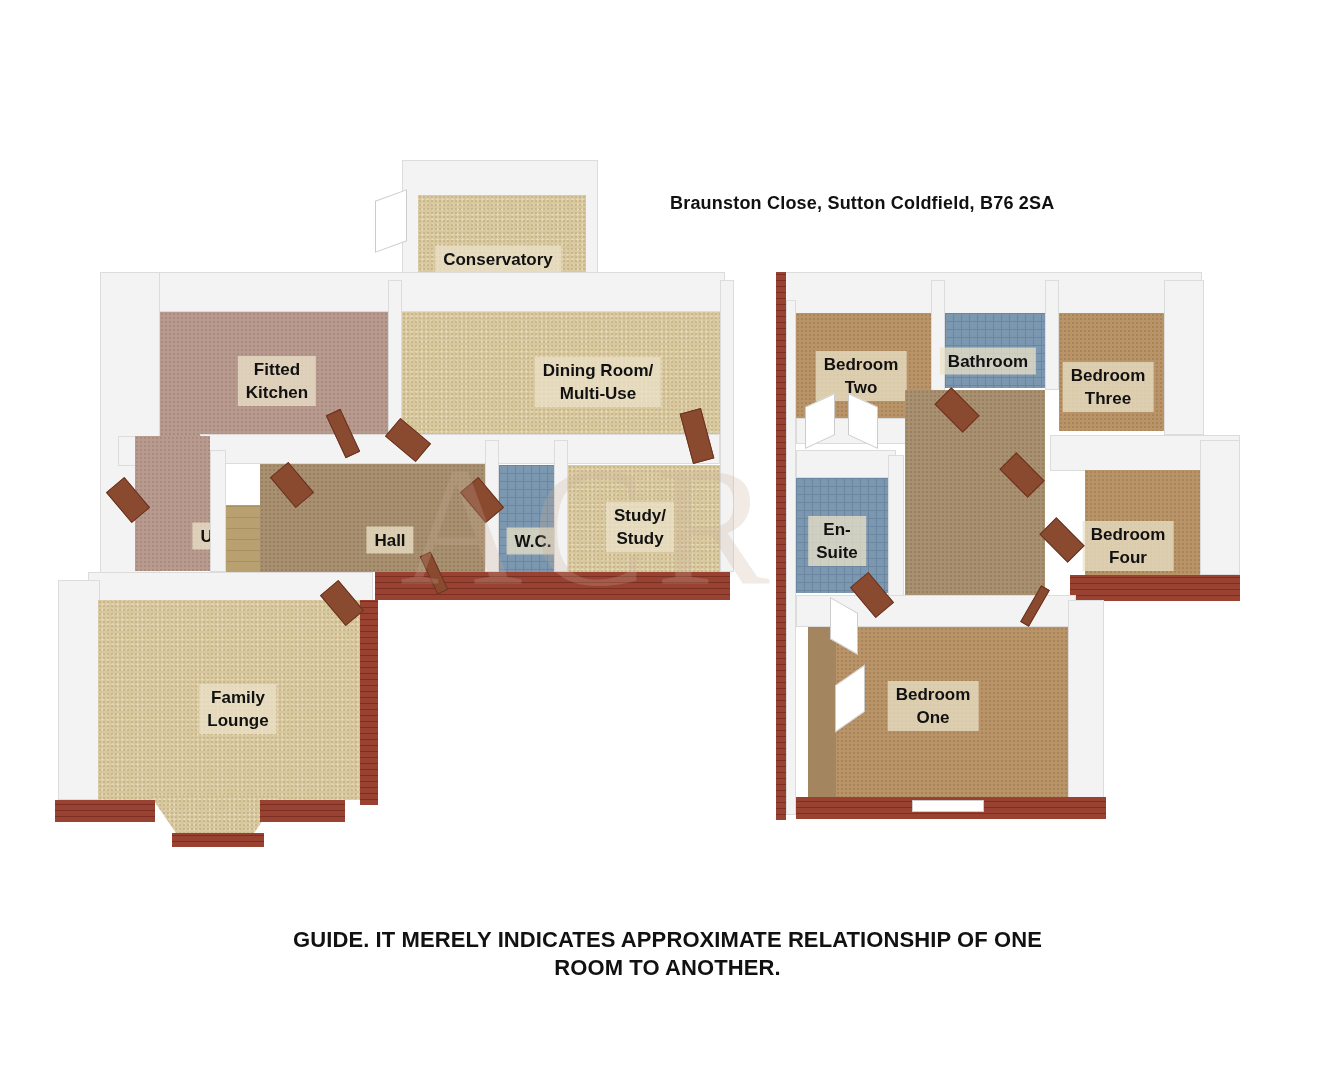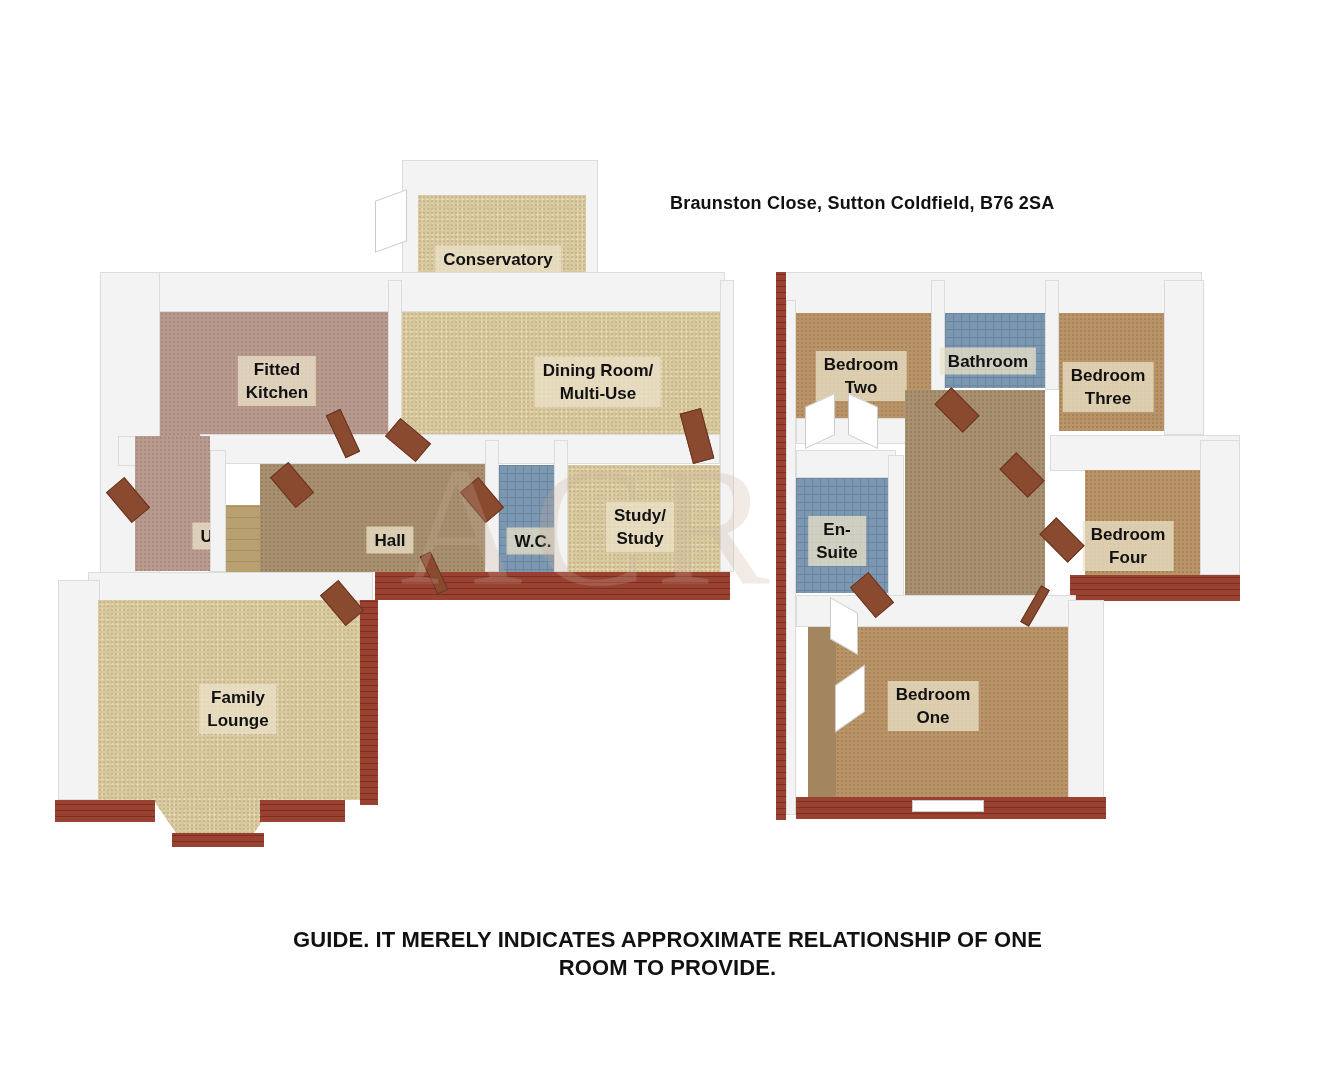--- a/index.html
+++ b/index.html
@@ -144,14 +144,14 @@
 
   <div class="door" style="left:945px;top:390px;transform:rotate(-45deg);"></div>
   <div class="door" style="left:1010px;top:455px;transform:rotate(-45deg);"></div>
   <div class="door" style="left:1050px;top:520px;transform:rotate(-45deg);"></div>
   <div class="door" style="left:860px;top:575px;transform:rotate(-40deg);"></div>
   <div class="door" style="left:1030px;top:585px;width:8px;height:40px;transform:rotate(30deg);"></div>
 </div>
 
 <div class="abs disclaimer">
   <div>GUIDE. IT MERELY INDICATES APPROXIMATE RELATIONSHIP OF ONE</div>
-  <div>ROOM TO PROVIDE.</div>
+  <div>ROOM TO ANOTHER.</div>
 </div>
 
 </body></html>

